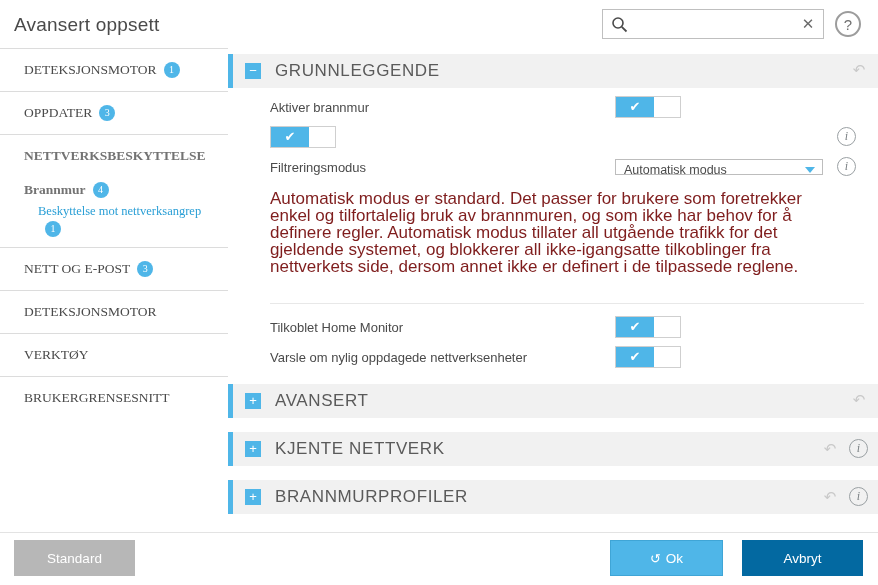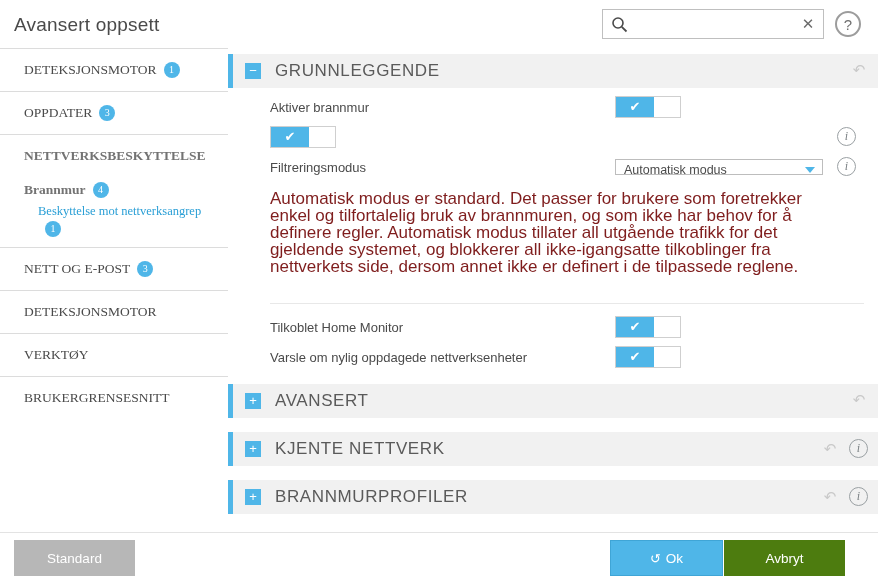--- a/index.html
+++ b/index.html
@@ -326,24 +326,24 @@
   }
   .btn-ok {
     left: 610px;
     top: 7px;
     width: 113px;
     background: #4fb6e8;
     color: #ffffff;
     border: 1px solid #3fa5d6;
   }
   .btn-cancel {
-    left: 724px;
+    left: 742px;
     top: 7px;
     width: 121px;
-    background: #4d7c0f;
+    background: #0369a1;
     color: #ffffff;
   }
   .ok-inner { display: inline-flex; align-items: center; gap: 5px; justify-content: center; }
   .ok-glyph { font-size: 13px; }
 
   .scroll-cut {
     position: absolute;
     left: 228px;
     top: 516px;
     width: 650px;

